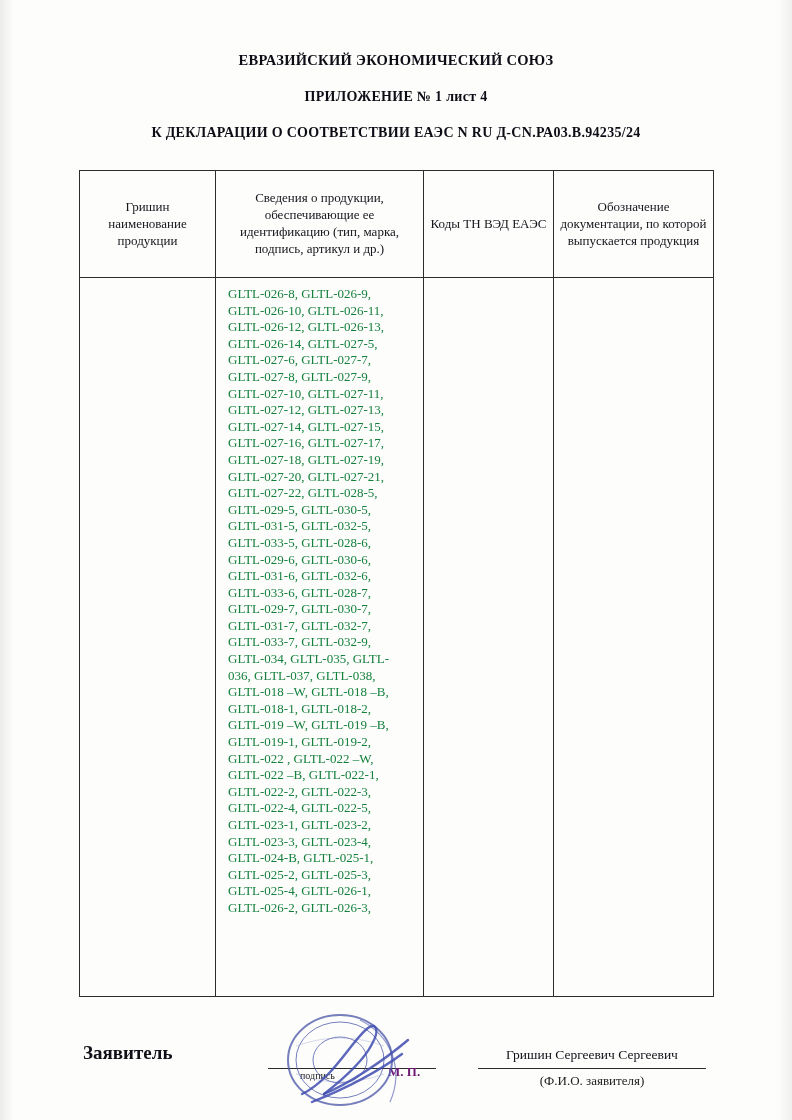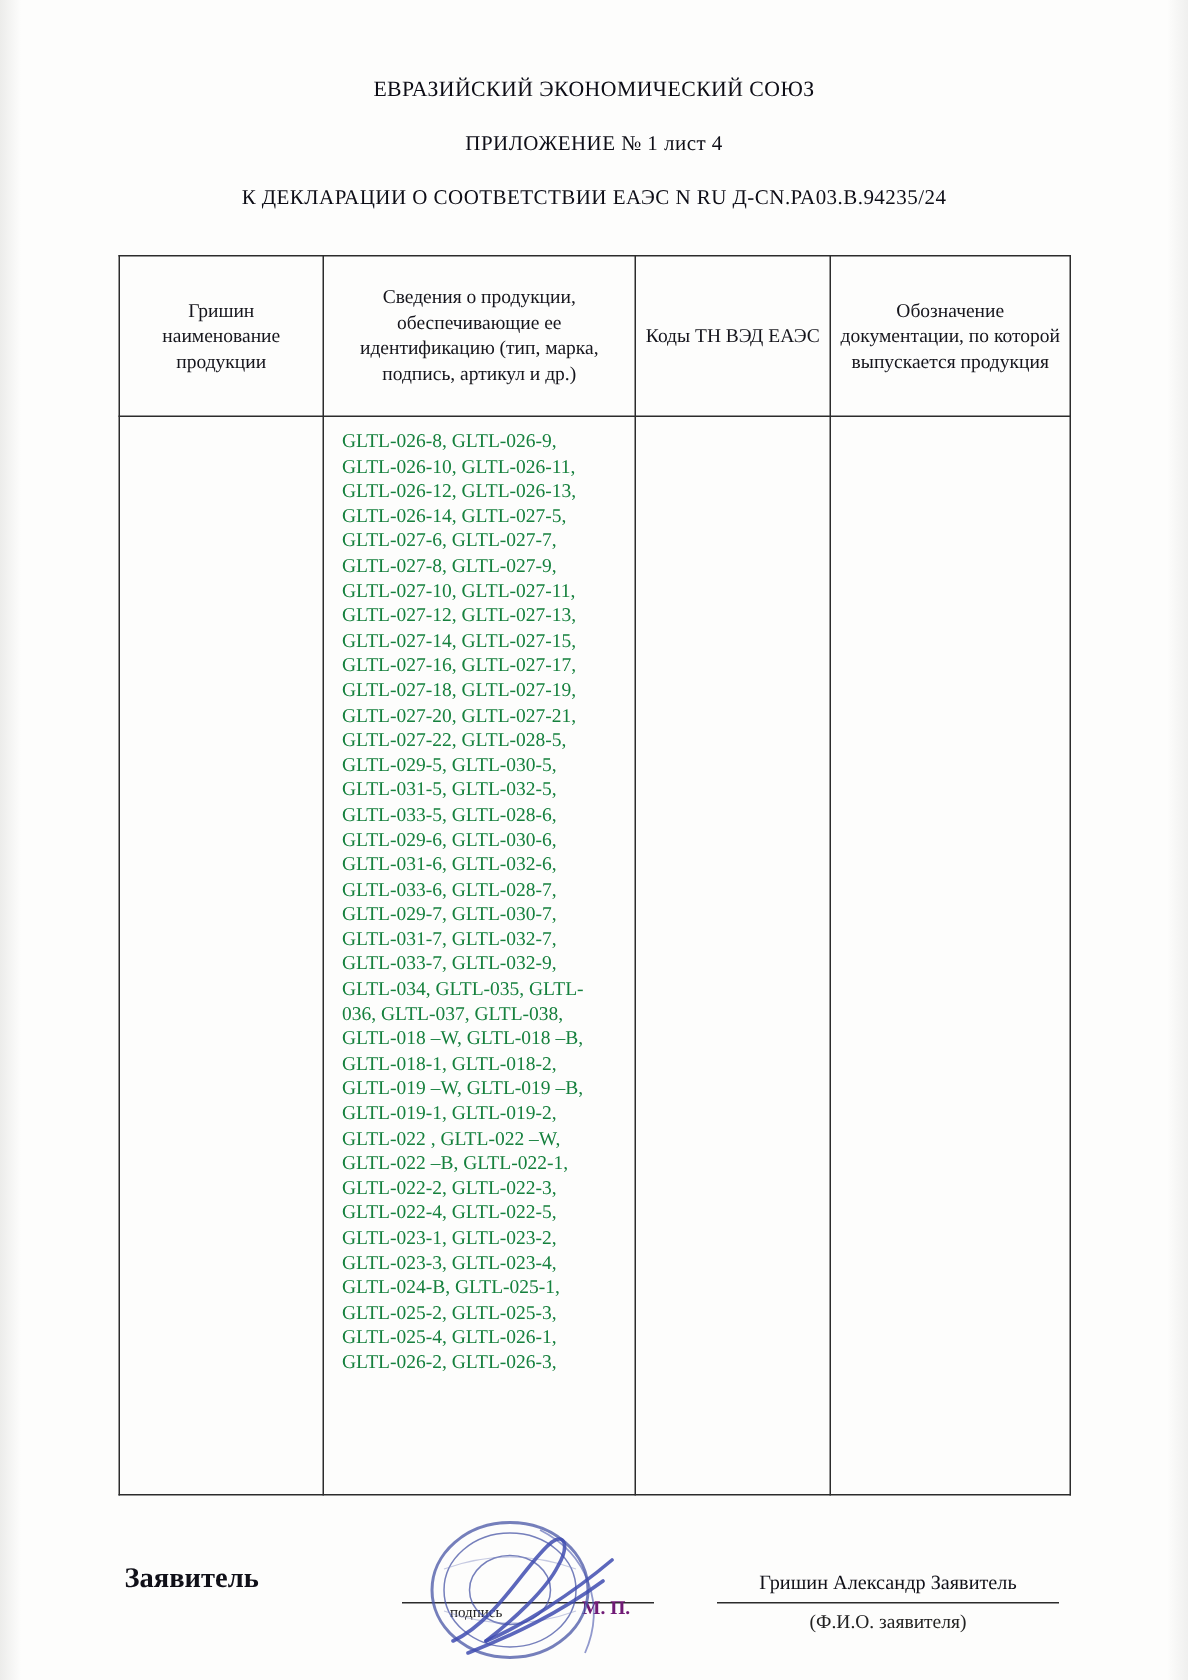--- a/index.html
+++ b/index.html
@@ -35,21 +35,21 @@
     background: linear-gradient(to left, #ececeb, #fdfdfc);
     opacity: .8;
   }
   .header {
     position: absolute;
     left: 0; right: 0;
     top: 52px;
     text-align: center;
   }
   .header .line {
-    font-weight: normal;
+    font-weight: bold;
     font-size: 14.5px;
     letter-spacing: .3px;
     color: #0d0d16;
     margin-bottom: 20px;
   }
   .header .line.l2 { font-size: 14px; }
   .header .line.l3 { font-size: 14px; margin-bottom: 6px; }
 
   table.maintable {
     position: absolute;
@@ -241,21 +241,21 @@
       </tr>
     </tbody>
   </table>
 
   <div class="footer">
     <div class="applicant-label">Заявитель</div>
     <div class="sig-line-left"></div>
     <div class="podpis">подпись</div>
     <div class="mp">М. П.</div>
     <div class="sig-line-right"></div>
-    <div class="fio">Гришин Александр Заявитель</div>
+    <div class="fio">Гришин Сергеевич Сергеевич</div>
     <div class="fio-caption">(Ф.И.О. заявителя)</div>
   </div>
 
   <div class="stamp">
     <svg width="164" height="104" viewBox="0 0 164 104" xmlns="http://www.w3.org/2000/svg">
       <g fill="none" stroke="#4754a6" stroke-opacity="0.75">
         <ellipse cx="68" cy="50" rx="52" ry="45" stroke-width="2"></ellipse>
         <ellipse cx="68" cy="50" rx="44" ry="38" stroke-width="1"></ellipse>
         <ellipse cx="68" cy="50" rx="27" ry="23" stroke-width="1"></ellipse>
       </g>

